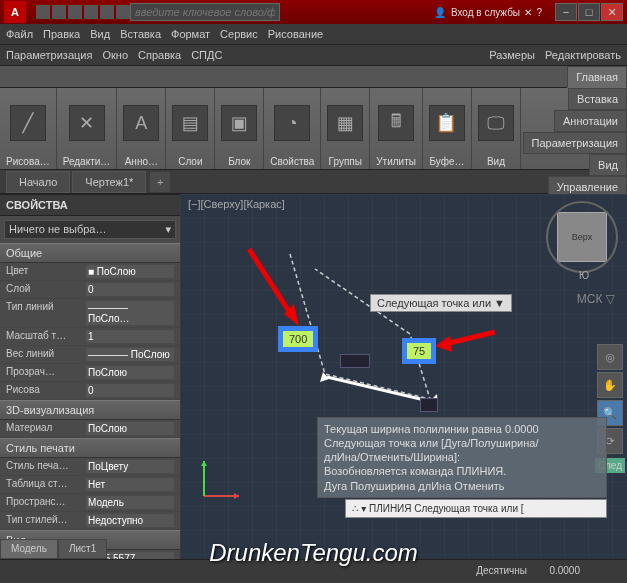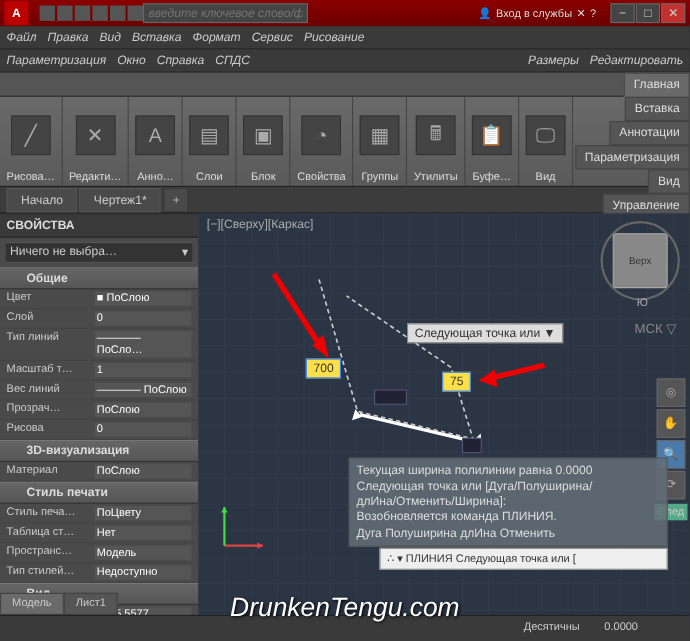--- a/index.html
+++ b/index.html
@@ -9,21 +9,21 @@
 .title-bar .logo { width: 22px; height: 22px; background: #b00; color: #fff; text-align: center; line-height: 22px; font-weight: bold; margin: 0 4px; }
 .title-bar .qat { display: flex; gap: 2px; margin-left: 6px; }
 .title-bar .qat span { width: 14px; height: 14px; background: #555; }
 .title-bar input { background: #444; border: 1px solid #666; color: #aaa; height: 18px; padding: 0 4px; width: 150px; font-style: italic; }
 .title-bar .right { margin-left: auto; display: flex; gap: 4px; align-items: center; padding-right: 4px; }
 .title-bar .right span { color: #ddd; font-size: 10px; }
 .title-bar .winbtns { display: flex; margin-left: 8px; }
 .title-bar .winbtns div { width: 22px; height: 18px; background: #444; border: 1px solid #666; margin-left: 1px; text-align: center; line-height: 16px; color: #ccc; }
 .title-bar .winbtns .close { background: #c43030; }
 
-.menu-bar { height: 21px; background: #3a3a3a; display: flex; align-items: center; padding: 0 6px; gap: 10px; color: #ccc; border-bottom: 1px solid #222; font-style: italic; }
+.menu-bar { height: 21px; background: #3a3a3a; display: flex; align-items: center; padding: 0 6px; gap: 10px; color: #ccc; border-bottom: 1px solid #222; }
 .menu-bar span { font-size: 11px; }
 
 .ribbon-tabs { height: 22px; background: #555; display: flex; align-items: flex-end; padding-left: 4px; gap: 0; color: #ddd; border-bottom: 1px solid #222; flex-direction: column; }
 .ribbon-tabs div { padding: 4px 8px; background: #555; border: 1px solid #444; font-size: 11px; }
 .ribbon-tabs .active { background: #6a6a6a; border-bottom: 1px solid #6a6a6a; }
 
 .ribbon { height: 82px; background: linear-gradient(#6a6a6a,#5a5a5a); display: flex; border-bottom: 1px solid #222; }
 .panel { border-right: 1px solid #444; display: flex; flex-direction: column; align-items: center; padding: 4px 6px 2px; }
 .panel-top { flex: 1; display: flex; align-items: center; gap: 4px; }
 .panel-icon { width: 36px; height: 36px; background: #444; border: 1px solid #333; display: flex; align-items: center; justify-content: center; color: #aaa; font-size: 18px; }
@@ -31,41 +31,41 @@
 
 .doc-tabs { height: 24px; background: #3c3c3c; display: flex; align-items: center; padding-left: 6px; gap: 2px; border-bottom: 1px solid #222; }
 .doc-tabs .tab { padding: 4px 12px; background: #4a4a4a; color: #ccc; border: 1px solid #555; font-size: 11px; }
 .doc-tabs .plus { width: 20px; height: 20px; background: #4a4a4a; color: #aaa; text-align: center; line-height: 20px; margin-left: 2px; }
 
 .workspace { display: flex; height: 370px; }
 
 .props { width: 180px; background: #4a4a4a; color: #ddd; overflow: hidden; border-top: 1px solid #222; }
 .props-header { background: #3a3a3a; padding: 4px 6px; font-weight: bold; border-bottom: 1px solid #222; }
 .props-select { background: #333; border: 1px solid #555; color: #ccc; margin: 4px; padding: 2px 4px; display: flex; justify-content: space-between; }
-.props-cat { background: linear-gradient(#666,#555); padding: 3px 24px; font-weight: bold; border-top: 1px solid #777; border-bottom: 1px solid #333; }
+.props-cat { background: linear-gradient(#666,#555); padding: 3px 6px; font-weight: normal; border-top: 1px solid #777; border-bottom: 1px solid #333; }
 .props-row { display: flex; padding: 2px 6px; border-bottom: 1px solid #444; }
 .props-row .k { width: 80px; color: #ccc; font-size: 10px; }
 .props-row .v { flex: 1; color: #fff; font-size: 10px; background: #555; padding: 1px 2px; }
 
 .canvas { flex: 1; background: #2b3544; position: relative; overflow: hidden; }
 .canvas::before { content:''; position:absolute; inset:0; background-image: linear-gradient(#3a4454 1px,transparent 1px),linear-gradient(90deg,#3a4454 1px,transparent 1px); background-size: 24px 24px; opacity: 0.5; }
 .view-label { position: absolute; top: 4px; left: 8px; color: #aaa; font-size: 11px; }
 .viewcube { position: absolute; top: 18px; right: 20px; width: 50px; height: 50px; background: #888; border: 1px solid #aaa; display: flex; align-items: center; justify-content: center; color: #333; font-size: 9px; border-radius: 2px; }
 .viewcube::after { content:''; position: absolute; inset: -12px; border: 2px solid #666; border-radius: 50%; }
 .compass-label { position: absolute; top: 76px; right: 38px; color: #aaa; font-size: 10px; }
 .wcs-label { position: absolute; top: 98px; right: 12px; color: #888; font-size: 12px; }
 
 .right-tools { position: absolute; right: 2px; top: 150px; width: 28px; display: flex; flex-direction: column; gap: 2px; }
 .right-tools div { width: 26px; height: 26px; background: #555; border: 1px solid #666; color: #aaa; text-align: center; line-height: 24px; }
 .right-tools .hl { background: #4a7aaa; }
 
 svg.drawing { position: absolute; top: 0; left: 0; width: 100%; height: 100%; }
 
 .arrow-red { position: absolute; }
-.dim-box { position: absolute; background: #fde047; border: 1px solid #3b82f6; padding: 2px 6px; color: #333; font-size: 11px; }
+.dim-box { position: absolute; background: #bef264; border: 5px solid #3b82f6; padding: 2px 6px; color: #333; font-size: 11px; }
 .tooltip-box { position: absolute; background: #ddd; border: 1px solid #888; padding: 2px 6px; color: #333; font-size: 11px; }
 
 .cmd-area { position: absolute; bottom: 46px; right: 20px; width: 290px; }
 .cmd-hist { background: rgba(100,110,120,0.85); color: #ddd; font-size: 10px; padding: 4px 6px; border: 1px solid #555; line-height: 1.3; }
 .cmd-line { background: #eee; color: #333; padding: 3px 6px; font-size: 10px; border: 1px solid #888; margin-top: 1px; margin-left: 28px; }
 
 .ucs-icon { position: absolute; bottom: 58px; left: 14px; }
 
 .bottom-tabs { position: absolute; bottom: 24px; left: 0; height: 20px; display: flex; background: #4a4a4a; }
 .bottom-tabs div { padding: 3px 10px; background: #555; color: #ccc; border: 1px solid #444; font-size: 10px; }

